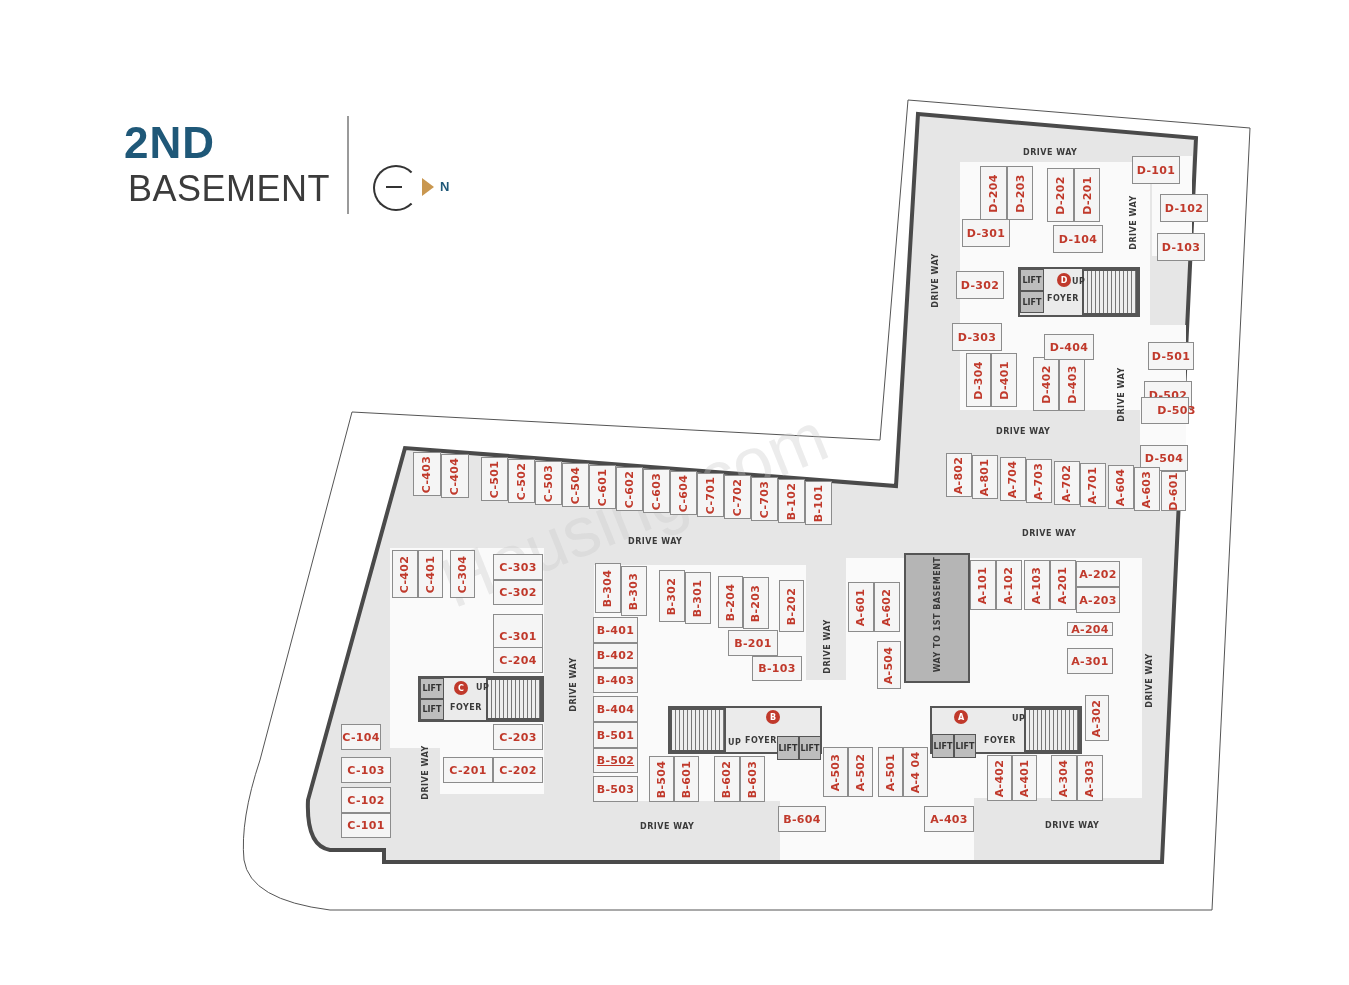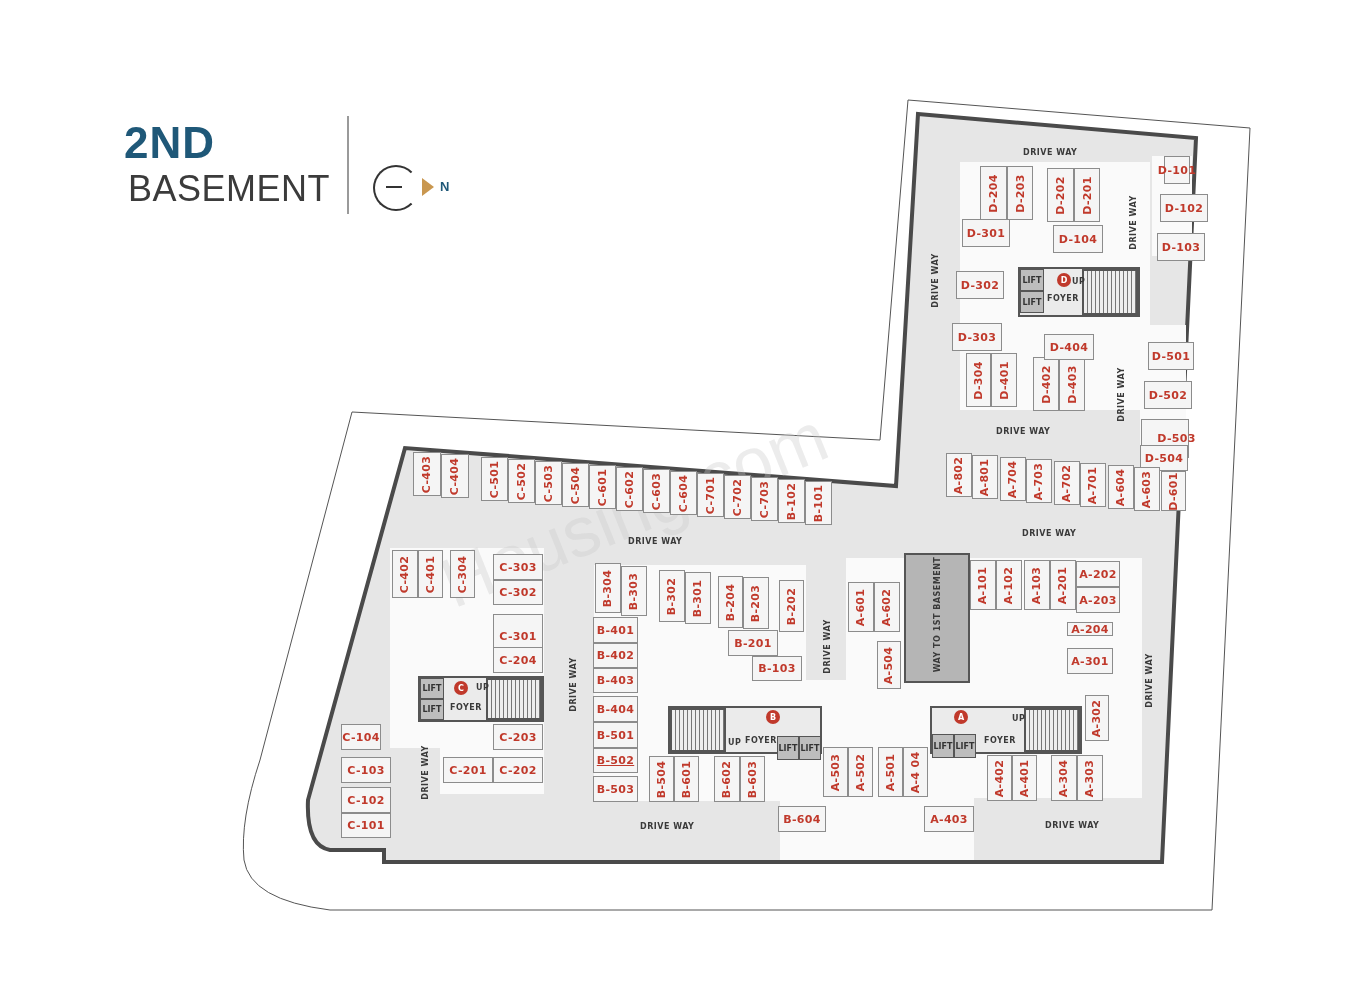--- a/index.html
+++ b/index.html
@@ -62,21 +62,21 @@
 <div class="lbl" style="left:996px;top:427px;">DRIVE WAY</div>
 <div class="lbl" style="left:1022px;top:529px;">DRIVE WAY</div>
 <div class="lbl" style="left:628px;top:537px;">DRIVE WAY</div>
 <div class="lbl v" style="left:546px;top:680px;">DRIVE WAY</div>
 <div class="lbl v" style="left:800px;top:642px;">DRIVE WAY</div>
 <div class="lbl v" style="left:1122px;top:676px;">DRIVE WAY</div>
 <div class="lbl v" style="left:398px;top:768px;">DRIVE WAY</div>
 <div class="lbl" style="left:640px;top:822px;">DRIVE WAY</div>
 <div class="lbl" style="left:1045px;top:821px;">DRIVE WAY</div>
 
-<div class="slot" style="left:1164px;top:156px;width:26px;height:28px;">D-101</div>
+<div class="slot" style="left:1132px;top:156px;width:48px;height:28px;">D-101</div>
 <div class="slot" style="left:1160px;top:194px;width:48px;height:28px;">D-102</div>
 <div class="slot" style="left:1157px;top:233px;width:48px;height:28px;">D-103</div>
 <div class="slot" style="left:1053px;top:225px;width:50px;height:28px;">D-104</div>
 <div class="slot v" style="left:1074px;top:168px;width:26px;height:54px;">
     <span>D-201</span>
   </div>
 <div class="slot v" style="left:1047px;top:168px;width:27px;height:54px;">
     <span>D-202</span>
   </div>
 <div class="slot v" style="left:1007px;top:166px;width:26px;height:54px;">
@@ -96,21 +96,21 @@
   </div>
 <div class="slot v" style="left:1033px;top:357px;width:26px;height:54px;">
     <span>D-402</span>
   </div>
 <div class="slot v" style="left:1059px;top:357px;width:26px;height:54px;">
     <span>D-403</span>
   </div>
 <div class="slot" style="left:1044px;top:334px;width:50px;height:26px;">D-404</div>
 <div class="slot" style="left:1148px;top:342px;width:46px;height:28px;">D-501</div>
 <div class="slot" style="left:1144px;top:381px;width:48px;height:28px;">D-502</div>
-<div class="slot" style="left:1141px;top:419px;width:48px;height:39px;padding-left:23px;">D-503</div>
+<div class="slot" style="left:1141px;top:397px;width:48px;height:27px;padding-left:23px;">D-503</div>
 <div class="slot" style="left:1140px;top:445px;width:48px;height:26px;">D-504</div>
 <div class="slot v" style="left:1161px;top:471px;width:25px;height:40px;">
     <span>D-601</span>
   </div>
 
 <div class="foyer" style="left:1018px;top:267px;width:122px;height:50px;"></div>
 <div class="lift" style="left:1020px;top:269px;width:24px;height:22px;">LIFT</div>
 <div class="lift" style="left:1020px;top:291px;width:24px;height:22px;">LIFT</div>
 <div class="stair" style="left:1082px;top:269px;width:56px;height:46px;"></div>
 <div class="core-badge" style="left:1057px;top:273px;">D</div>

